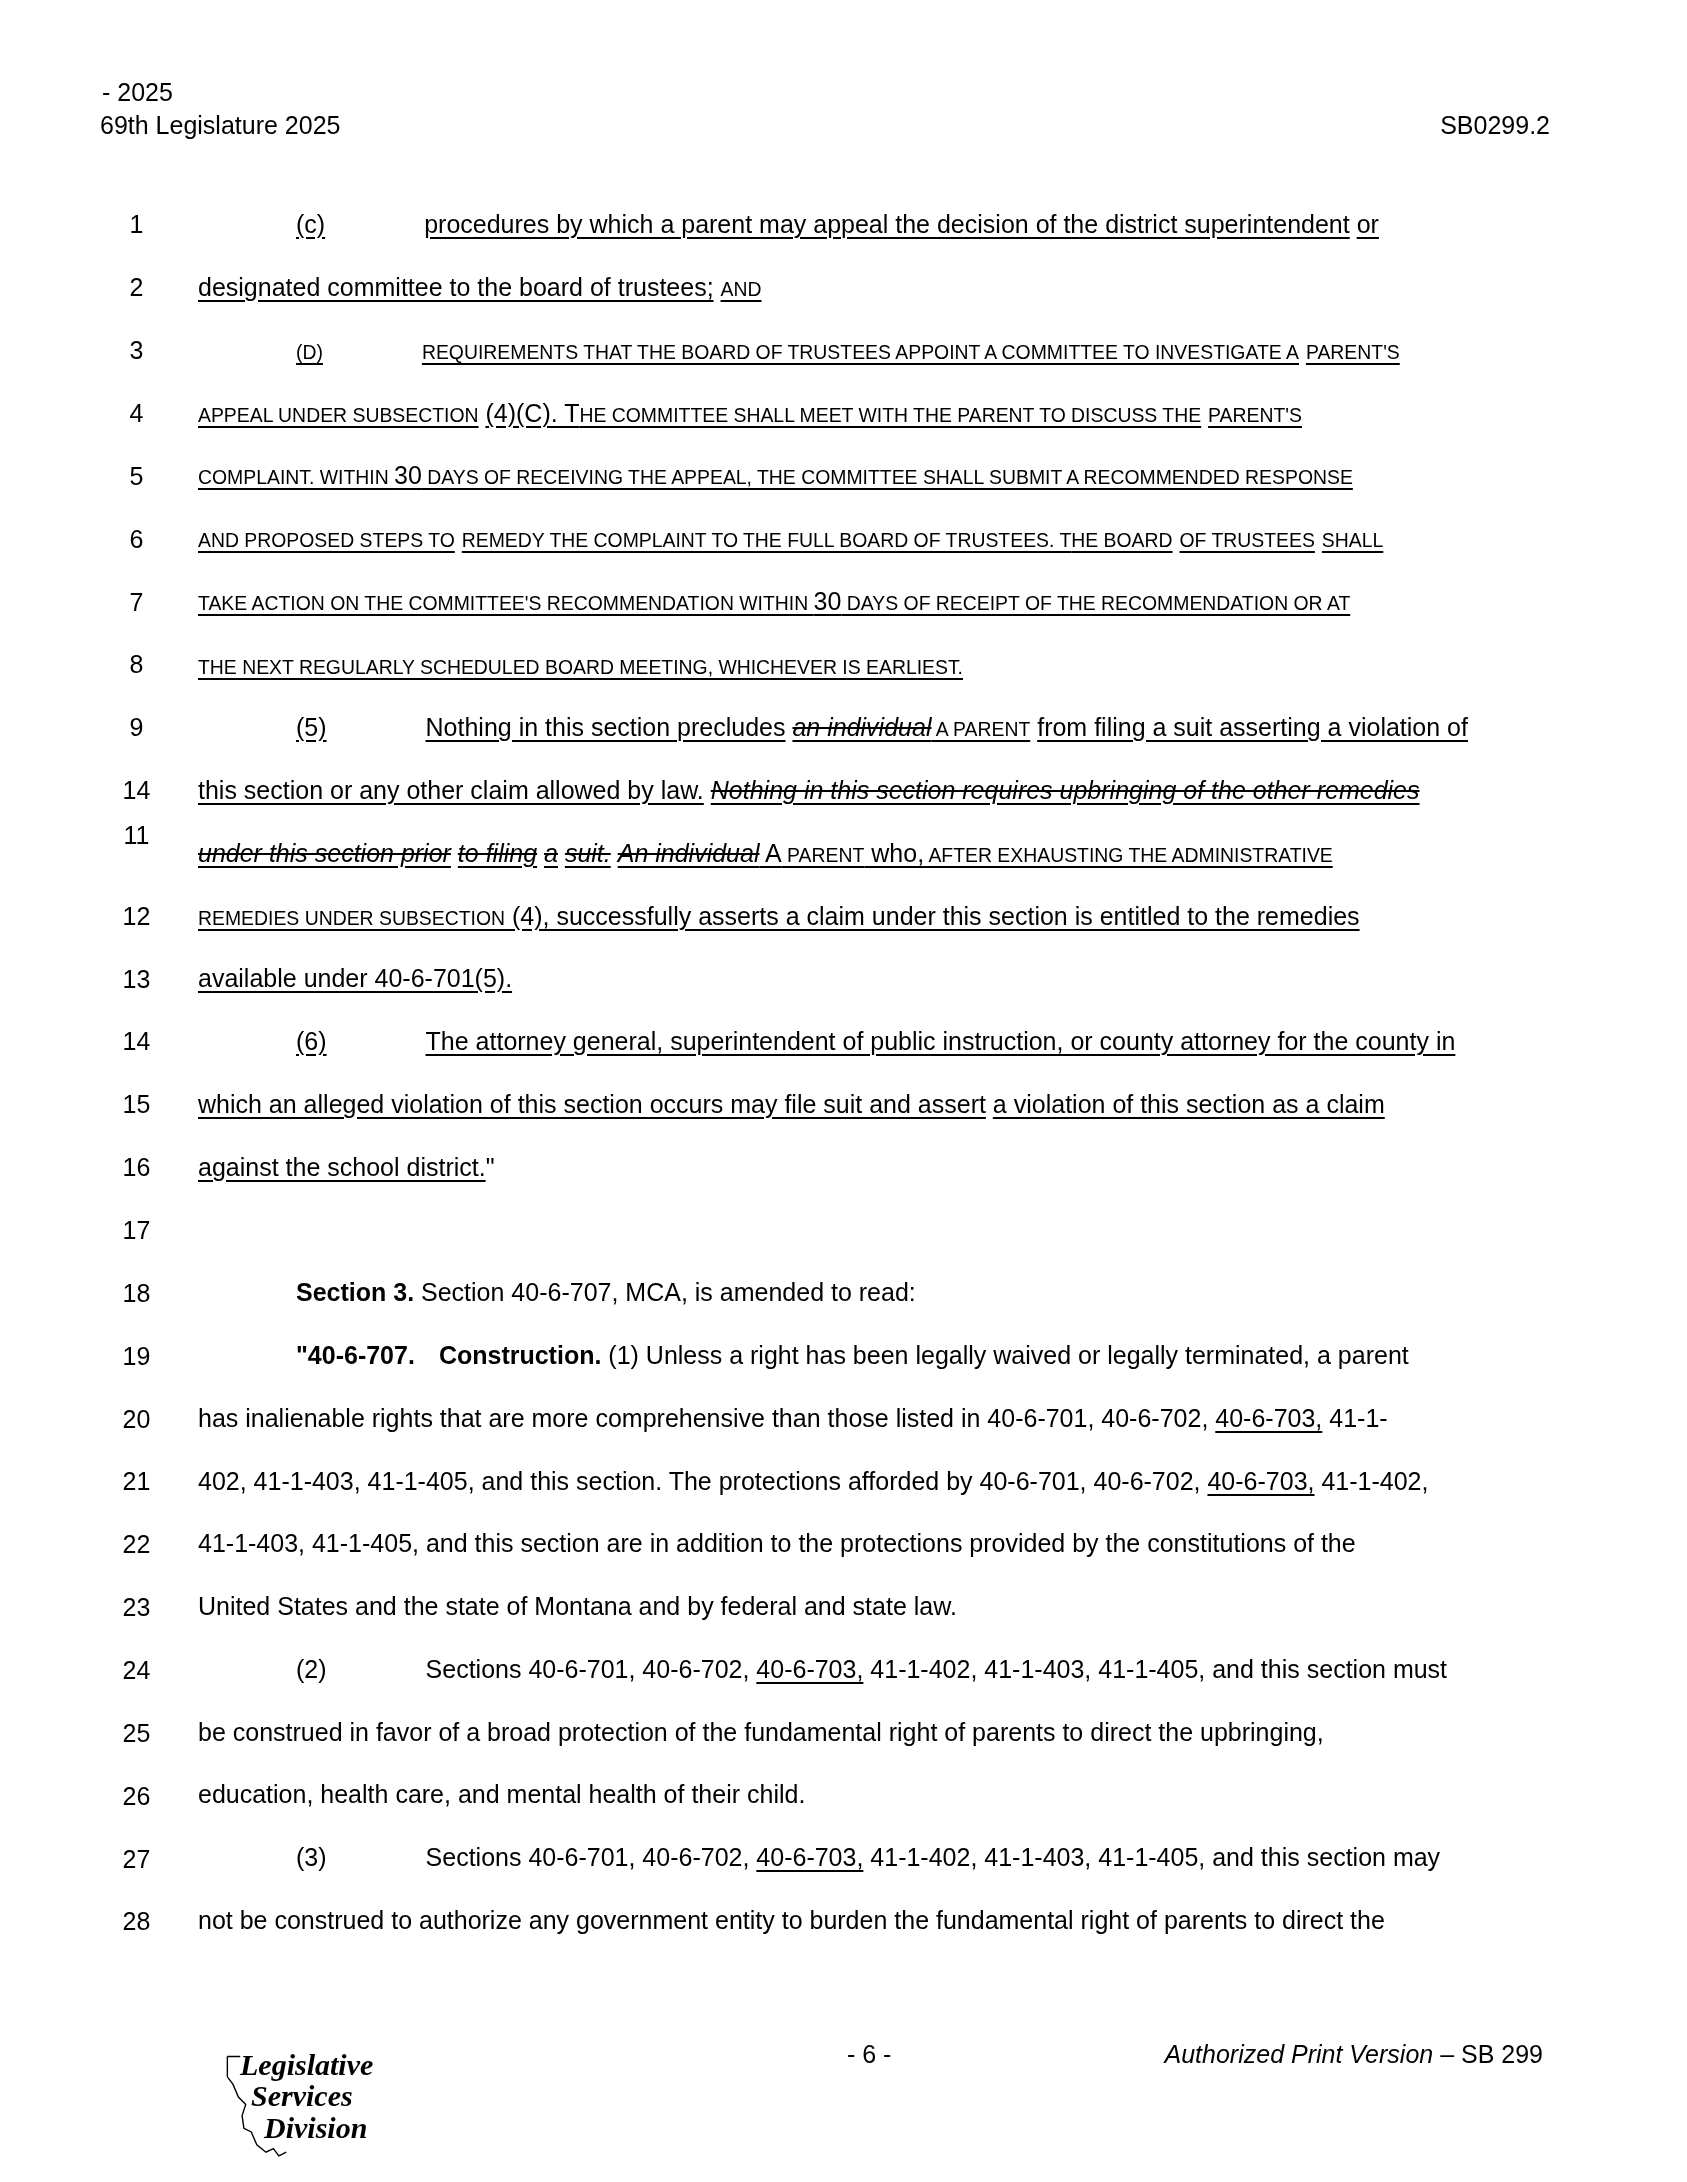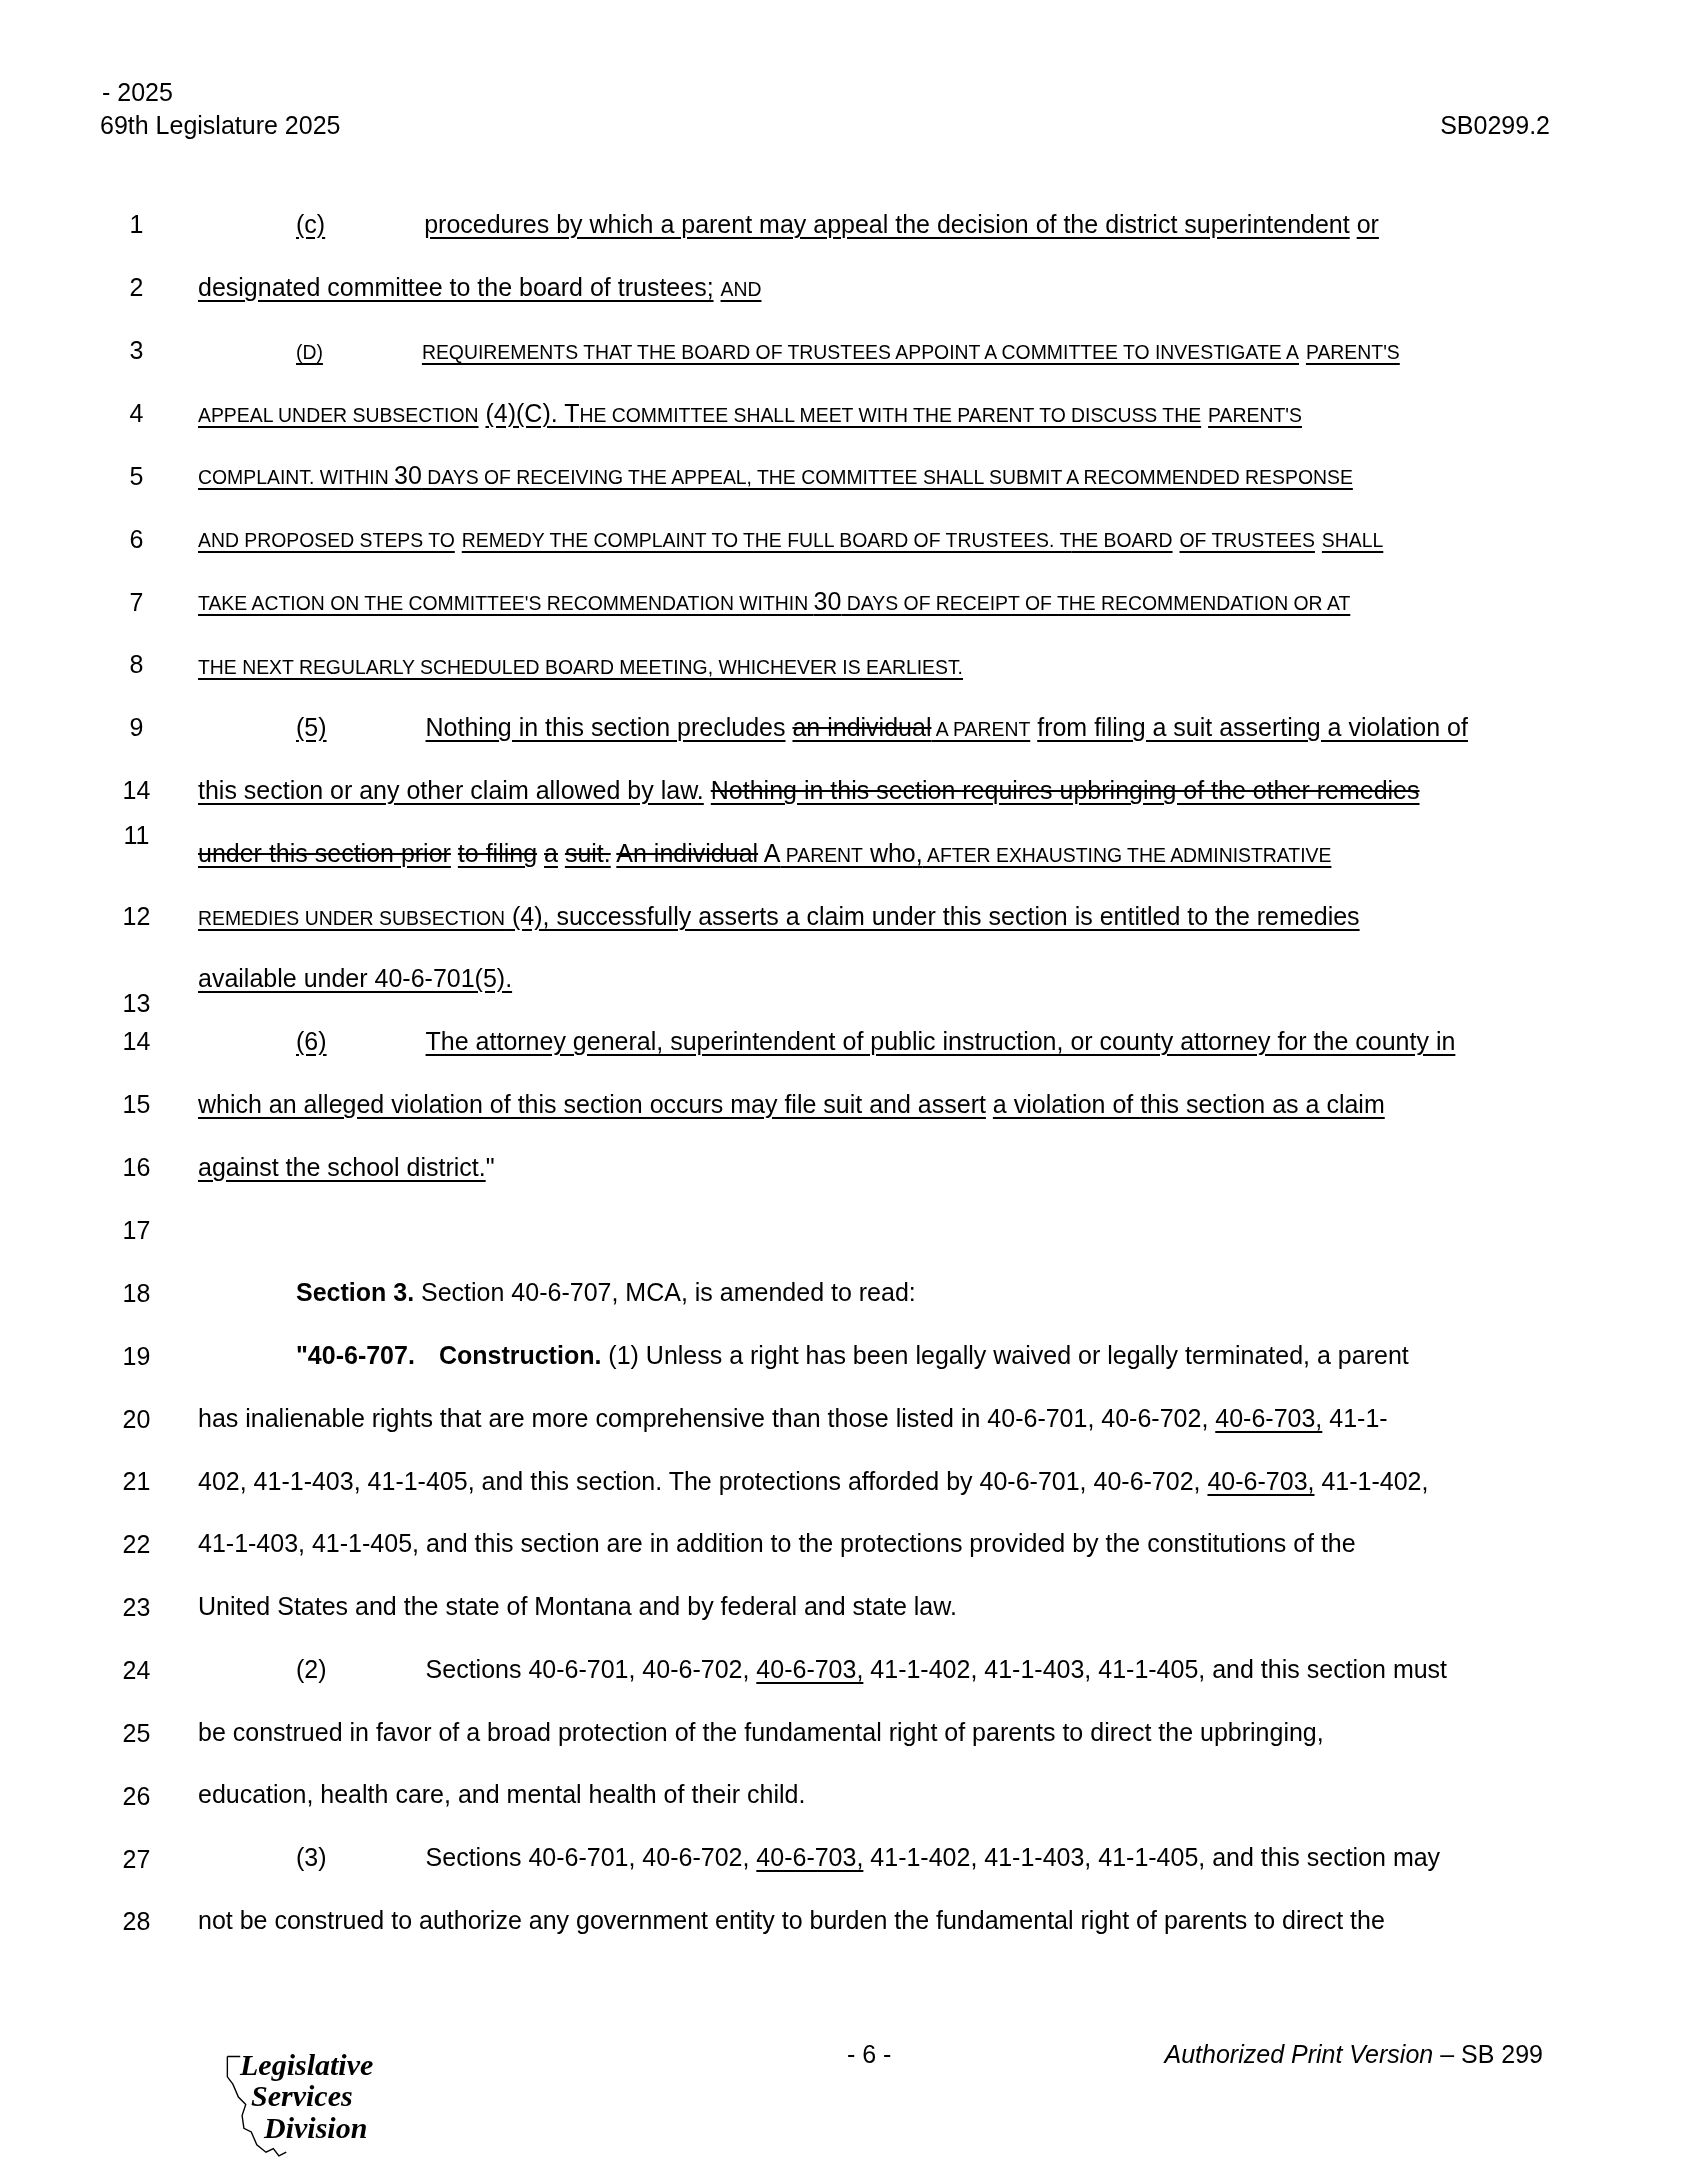--- a/index.html
+++ b/index.html
@@ -6,21 +6,21 @@
   body { width:1687px; height:2183px; position:relative; overflow:hidden;
          font-family:"Liberation Sans", sans-serif; color:#000; }
   .hdr { position:absolute; font-size:25px; line-height:28px; }
   #hdr-dash { left:102px; top:78px; }
   #hdr-leg { left:100px; top:111px; }
   #hdr-bill { right:137px; top:111px; }
   .ln { position:absolute; left:118px; width:37px; text-align:center; font-size:25px; line-height:28px; }
   .tx { position:absolute; left:198px; right:129px; font-size:25px; line-height:28px; white-space:nowrap; }
   .tx.ind { left:296px; }
   .u { text-decoration:underline; text-decoration-thickness:1.8px; text-underline-offset:3.7px; }
-  .us { text-decoration:underline line-through; text-decoration-thickness:1.8px; text-underline-offset:3.7px; }
+  .us { text-decoration:underline line-through; text-decoration-thickness:1.8px; text-underline-offset:3.7px;font-style:italic; }
   .sc { font-size:19.4px;text-align:right; }
   .tab { display:inline-block; width:99px; }
   .b { font-weight:bold;text-align:center; }
   .logo { position:absolute; left:220px; top:2049px; width:185px; height:120px; }
   .logo-text { position:absolute; font-family:"Liberation Serif", serif; font-style:italic; font-weight:bold; font-size:30px; line-height:31px; }
   #logo-l1 { left:20px; top:0px; }
   #logo-l2 { left:31px; top:31px; }
   #logo-l3 { left:44px; top:63px; }
   #ft-page { position:absolute; left:847px; top:2040px; font-size:25px; }
   #ft-auth { position:absolute; right:144px; top:2040px; font-size:25px; }
@@ -41,21 +41,21 @@
       <div class="ln" style="top: 336px;">3</div>
       <div class="ln" style="top: 399px;">4</div>
       <div class="ln" style="top: 462px;">5</div>
       <div class="ln" style="top: 525px;">6</div>
       <div class="ln" style="top: 588px;">7</div>
       <div class="ln" style="top: 650px;">8</div>
       <div class="ln" style="top: 713px;">9</div>
       <div class="ln" style="top: 776px;">14</div>
       <div class="ln" style="top: 821px; text-align: center;">11</div>
       <div class="ln" style="top: 902px;">12</div>
-      <div class="ln" style="top: 965px; margin-top: 24px;">13</div>
+      <div class="ln" style="top: 965px;">13</div>
       <div class="ln" style="top: 1027px;">14</div>
       <div class="ln" style="top: 1090px;">15</div>
       <div class="ln" style="top: 1153px;">16</div>
       <div class="ln" style="top: 1216px;">17</div>
       <div class="ln" style="top: 1279px;">18</div>
       <div class="ln" style="top: 1342px;">19</div>
       <div class="ln" style="top: 1405px;">20</div>
       <div class="ln" style="top: 1467px;">21</div>
       <div class="ln" style="top: 1530px;">22</div>
       <div class="ln" style="top: 1593px;">23</div>

